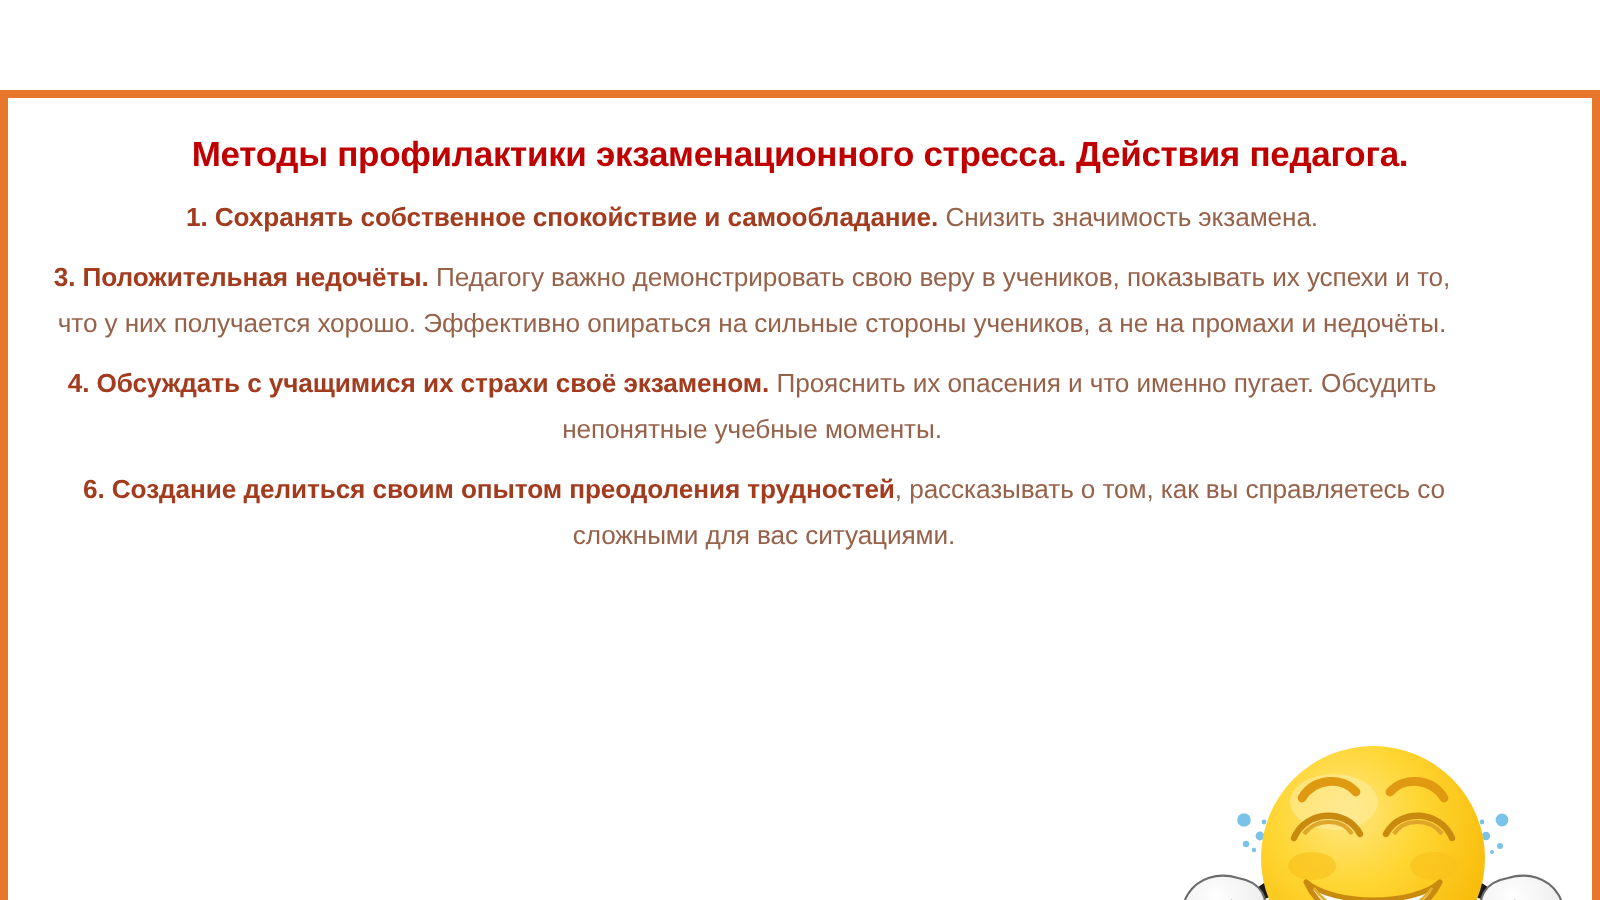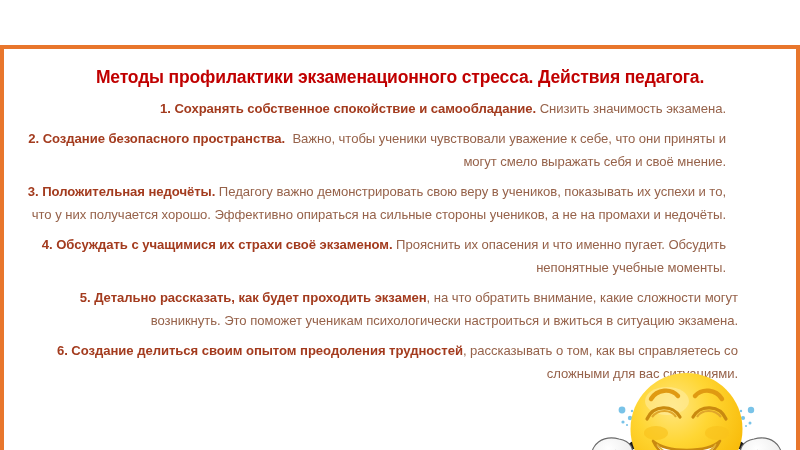--- a/index.html
+++ b/index.html
@@ -33,21 +33,21 @@
     font-weight: bold;
     letter-spacing: -0.15px;
     line-height: 1.2;
     margin: 4px 0 9px 0;
     white-space: nowrap;
   }
   .item {
     color: #96624a;
     font-size: 13.1px;
     line-height: 23.3px;
-    text-align: right;
+    text-align: center;
     margin: 0 0 6.5px 0;
     max-width: 700px;
     letter-spacing: -0.05px;
   }
   .item b {
     color: #a33b1e;
     font-weight: bold;
   }
   .item.n5, .item.n6 { max-width: 712px; }
 
@@ -64,27 +64,25 @@
 </head>
 <body>
 
 <div id="slide">
   <div id="inner">
 
     <div id="title">Методы профилактики экзаменационного стресса. Действия педагога.</div>
 
     <p class="item n1"><b><span>1.</span> <span>Сохранять собственное спокойствие и самообладание.</span></b> <span>Снизить значимость экзамена.</span></p>
 
-    <p class="item n2"><b><span>2.</span> <span>Создание безопасного пространства.</span></b>&nbsp; <span>Важно, чтобы ученики чувствовали уважение к себе, что они приняты и могут смело выражать себя и своё мнение.</span></p>
 
     <p class="item n3"><b><span>3.</span> <span>Положительная недочёты.</span></b> <span>Педагогу важно демонстрировать свою веру в учеников, показывать их успехи и то, что у них получается хорошо. Эффективно опираться на сильные стороны учеников, а не на промахи и недочёты.</span></p>
 
     <p class="item n4"><b><span>4.</span> <span>Обсуждать с учащимися их страхи своё экзаменом.</span></b> <span>Прояснить их опасения и что именно пугает. Обсудить непонятные учебные моменты.</span></p>
 
-    <p class="item n5"><b><span>5.</span> <span>Детально рассказать, как будет проходить экзамен</span></b><span>, на что обратить внимание, какие сложности могут возникнуть. Это поможет ученикам психологически настроиться и вжиться в ситуацию экзамена.</span></p>
 
     <p class="item n6"><b><span>6.</span> <span>Создание делиться своим опытом преодоления трудностей</span></b><span>, рассказывать о том, как вы справляетесь со сложными для вас ситуациями.</span></p>
 
   </div>
 
   <div id="smiley-wrap">
     <svg width="215" height="124" viewBox="0 0 215 124" xmlns="http://www.w3.org/2000/svg">
       <defs>
         <radialGradient id="faceGrad" cx="38%" cy="30%" r="78%">
           <stop offset="0%" stop-color="#ffe680"></stop>

